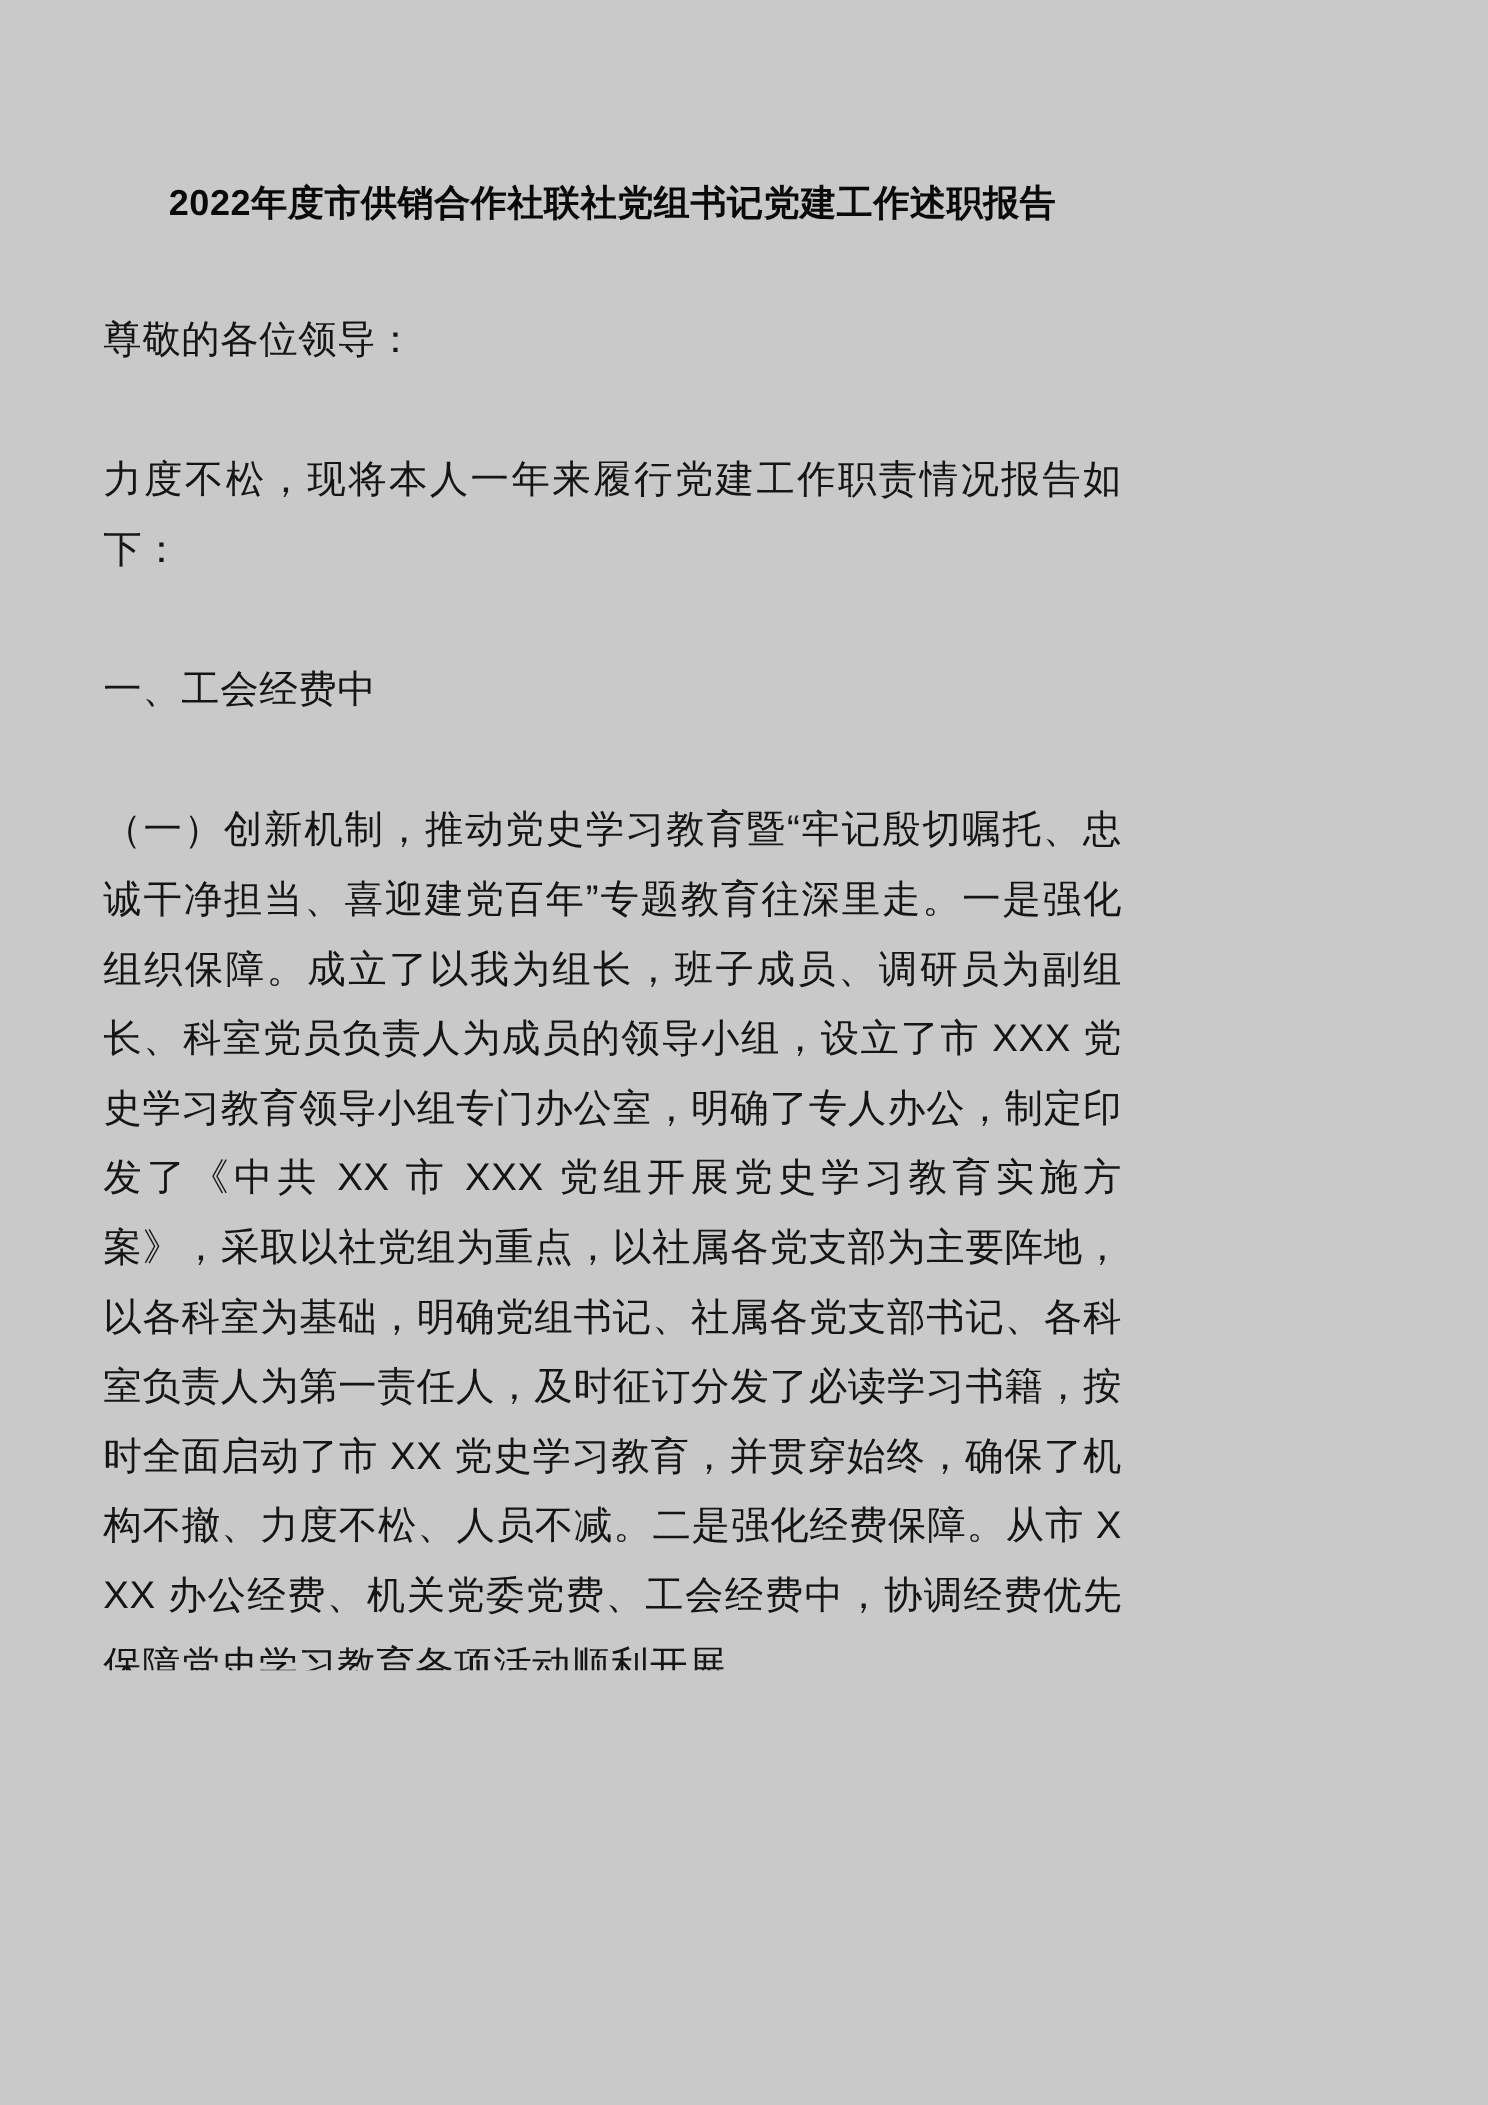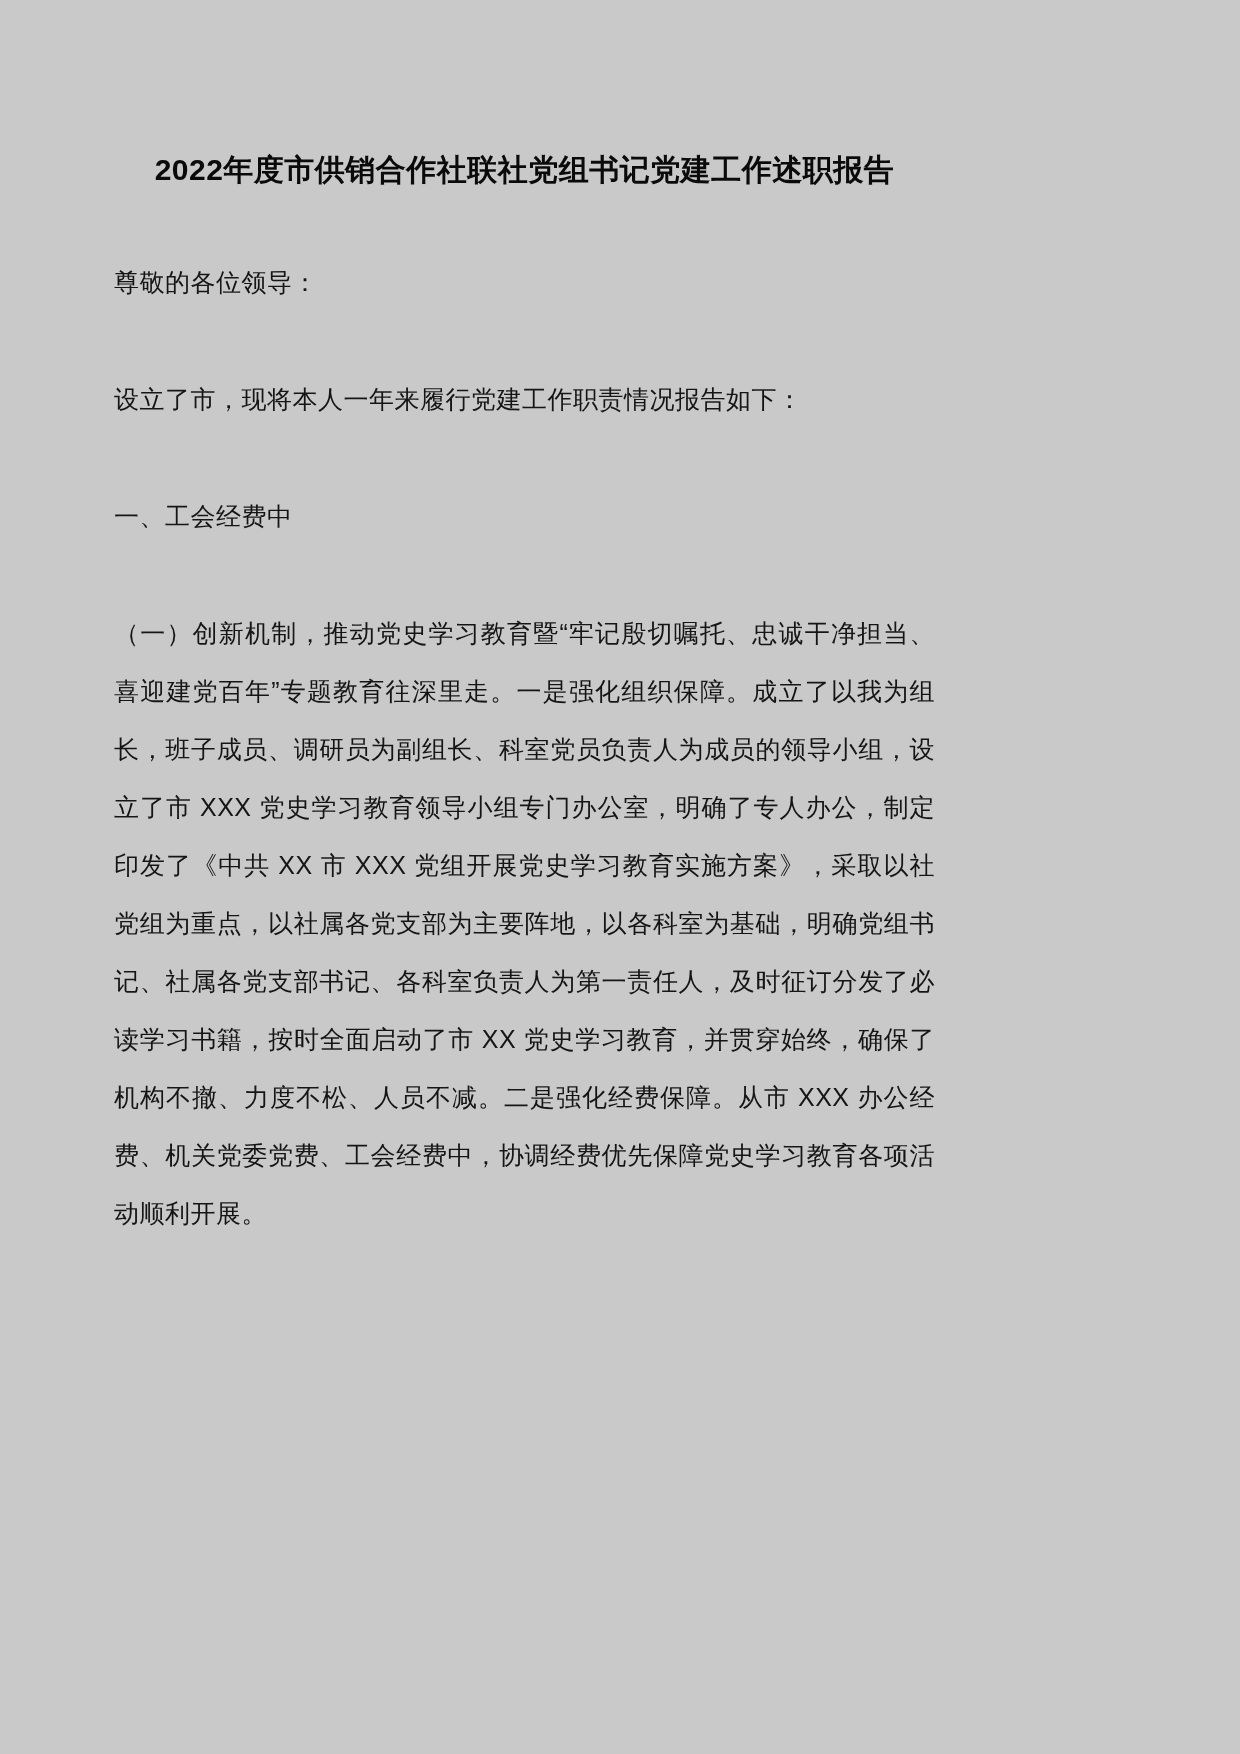--- a/index.html
+++ b/index.html
@@ -8,36 +8,36 @@
     background: #c9c9c9;
     font-family: "Liberation Sans", "DejaVu Sans", sans-serif;
   }
   .page {
     position: relative;
     width: 1240px;
     height: 1392px;
     margin: 0 auto;
     background: #c9c9c9;
     box-sizing: border-box;
-    padding: 145px 305px 40px 114px;
+    padding: 145px 305px 40px 86px;
     color: #151515;
     overflow: hidden;
   }
   .doc-title {
     margin: 0 0 58px 0;
     font-size: 30px;
     line-height: 50px;
     font-weight: bold;
     text-align: center;
     color: #0a0a0a;
     letter-spacing: 0.5px;
   }
   .para {
     margin: 59px 0;
-    font-size: 25px;
+    font-size: 32px;
     line-height: 58px;
     letter-spacing: 0.5px;
     text-align: justify;
     text-justify: inter-ideograph;
     word-break: break-all;
     color: #151515;
   }
   .para:first-of-type {
     margin-top: 0;
   }
@@ -46,19 +46,19 @@
   }
 </style>
 </head>
 <body>
 
 <div class="page">
   <h1 class="doc-title">2022年度市供销合作社联社党组书记党建工作述职报告</h1>
 
   <p class="para">尊敬的各位领导：</p>
 
-  <p class="para">设立了市，现将本人一年来履行党建工作职责情况报告如下：</p>
+  <p class="para">力度不松，现将本人一年来履行党建工作职责情况报告如下：</p>
 
   <p class="para">一、工会经费中</p>
 
   <p class="para">（一）创新机制，推动党史学习教育暨“牢记殷切嘱托、忠诚干净担当、喜迎建党百年”专题教育往深里走。一是强化组织保障。成立了以我为组长，班子成员、调研员为副组长、科室党员负责人为成员的领导小组，设立了市 XXX 党史学习教育领导小组专门办公室，明确了专人办公，制定印发了《中共 XX 市 XXX 党组开展党史学习教育实施方案》，采取以社党组为重点，以社属各党支部为主要阵地，以各科室为基础，明确党组书记、社属各党支部书记、各科室负责人为第一责任人，及时征订分发了必读学习书籍，按时全面启动了市 XX 党史学习教育，并贯穿始终，确保了机构不撤、力度不松、人员不减。二是强化经费保障。从市 XXX 办公经费、机关党委党费、工会经费中，协调经费优先保障党史学习教育各项活动顺利开展。</p>
 
 </div>
 
 </body></html>

